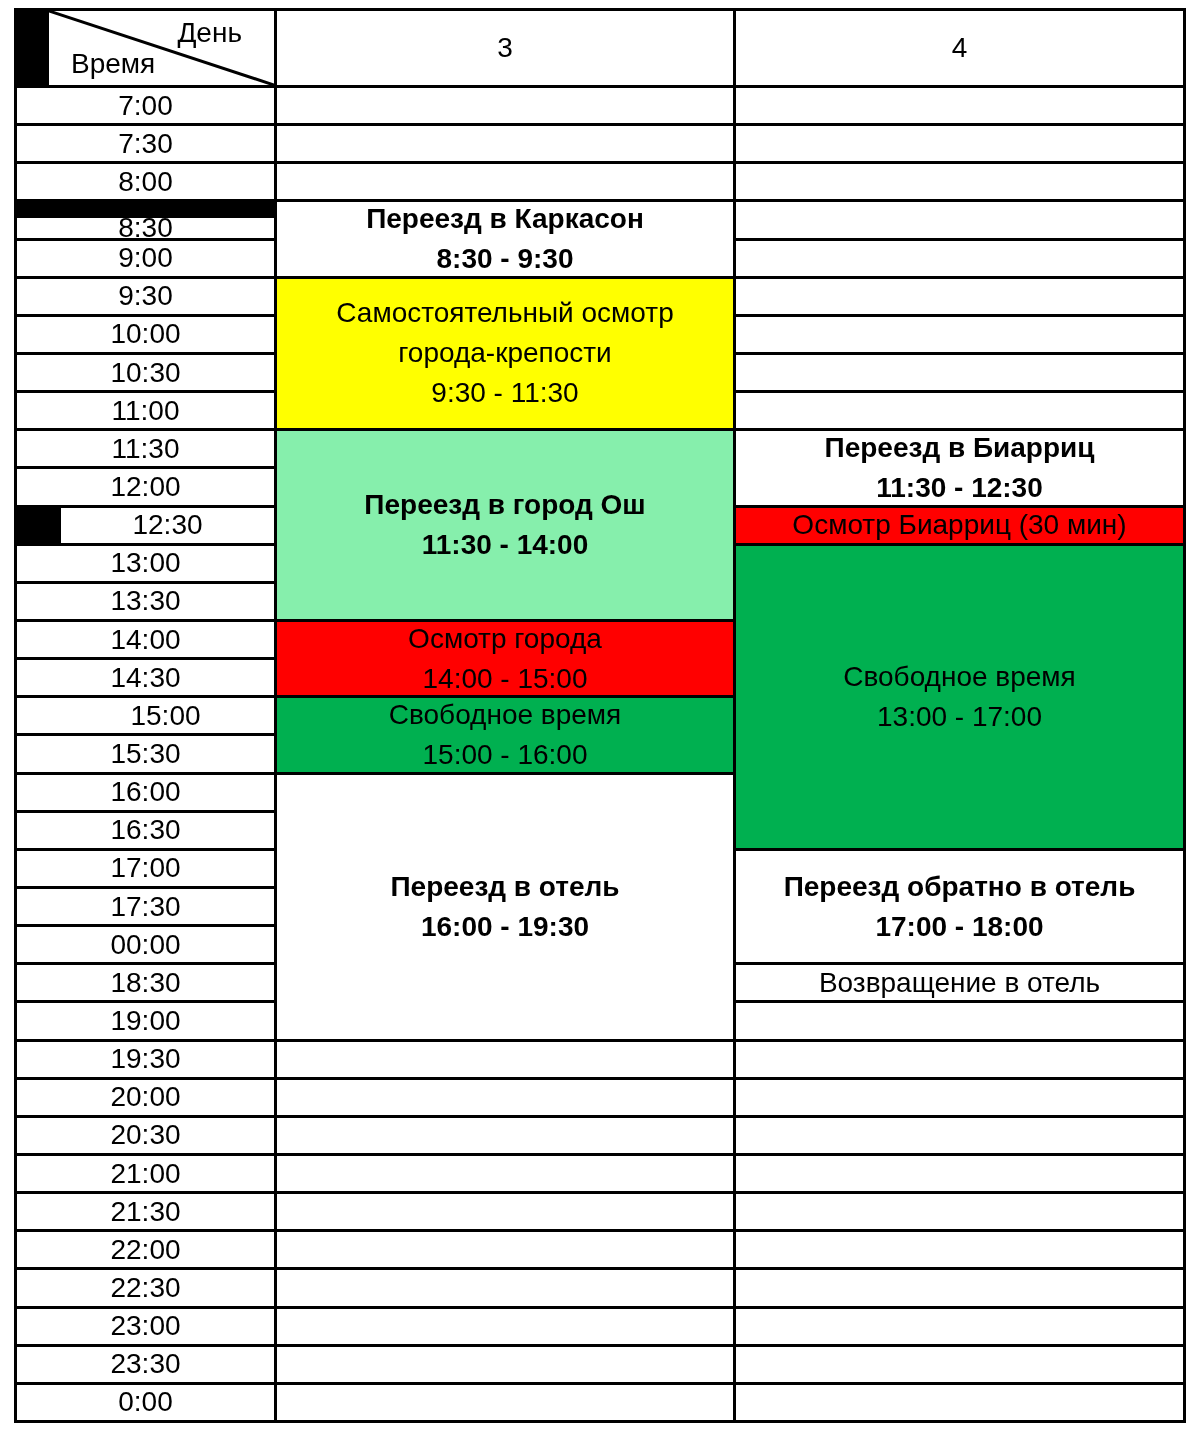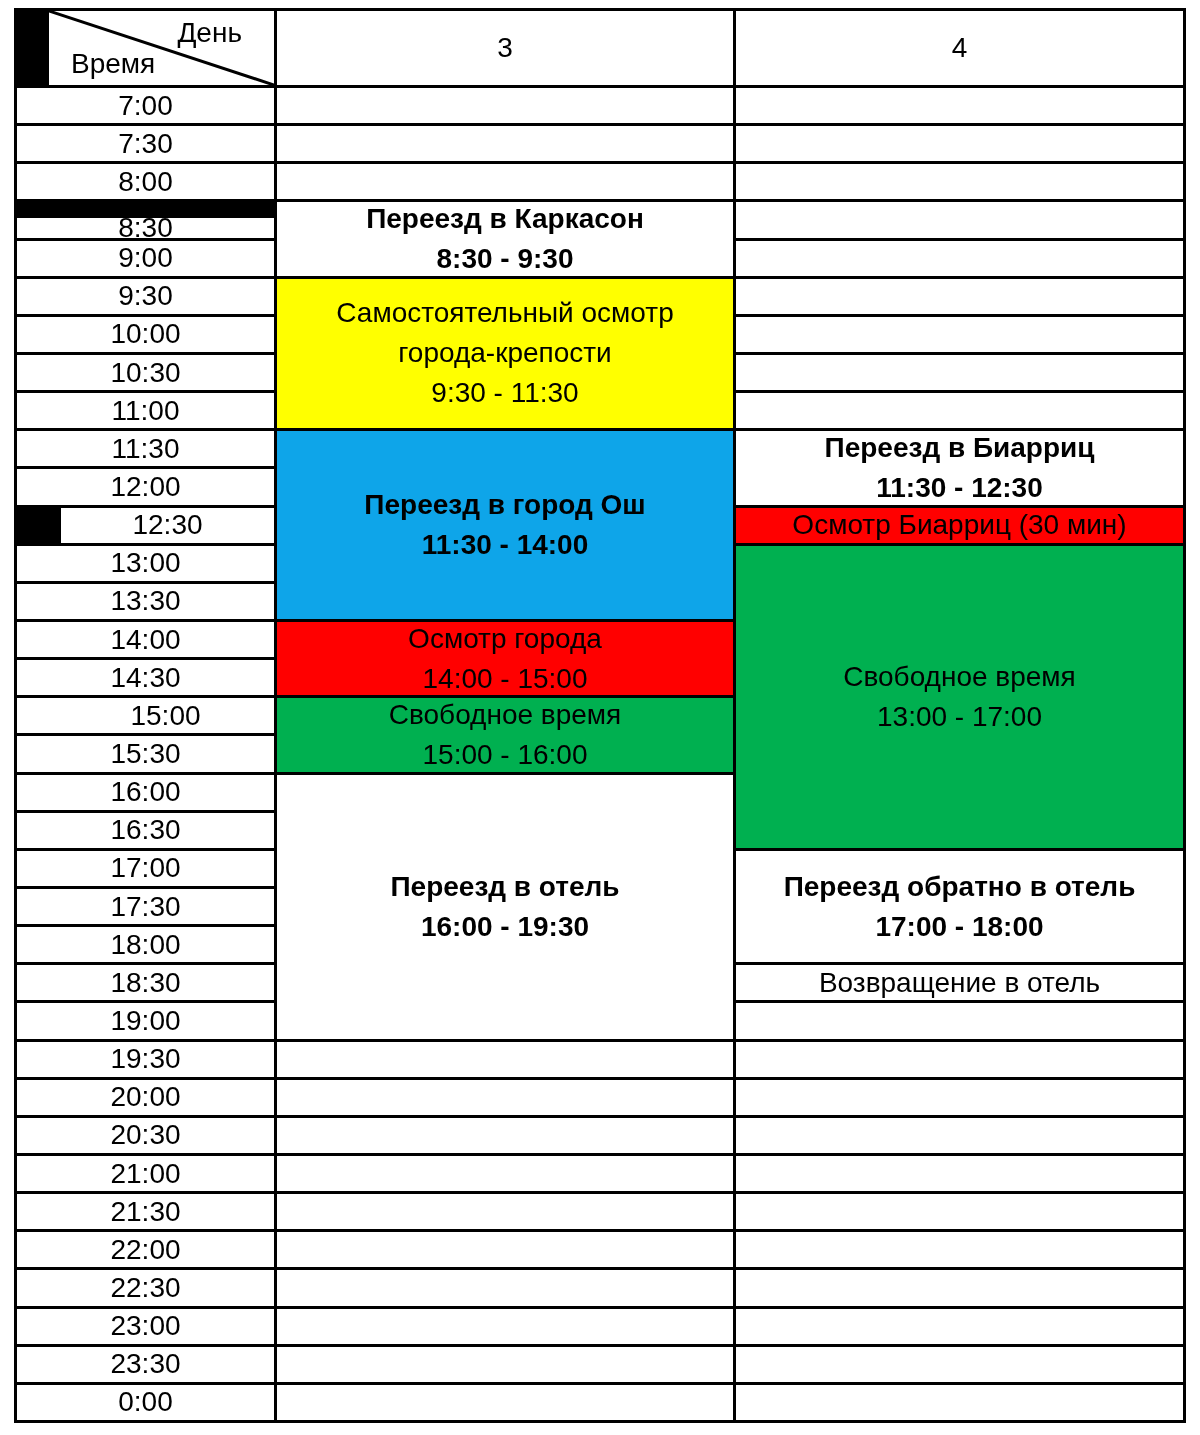--- a/index.html
+++ b/index.html
@@ -89,21 +89,21 @@
     <div class="cell" style="grid-area: 14 / 1;">13:00</div>
     <div class="cell" style="grid-area: 15 / 1;">13:30</div>
     <div class="cell" style="grid-area: 16 / 1;">14:00</div>
     <div class="cell" style="grid-area: 17 / 1;">14:30</div>
     <div class="cell" style="grid-area: 18 / 1; padding-left: 40px;">15:00</div>
     <div class="cell" style="grid-area: 19 / 1;">15:30</div>
     <div class="cell" style="grid-area: 20 / 1;">16:00</div>
     <div class="cell" style="grid-area: 21 / 1;">16:30</div>
     <div class="cell" style="grid-area: 22 / 1;">17:00</div>
     <div class="cell" style="grid-area: 23 / 1;">17:30</div>
-    <div class="cell" style="grid-area: 24 / 1;">18:00</div>
+    <div class="cell" style="grid-area: 24 / 1;">00:00</div>
     <div class="cell" style="grid-area: 25 / 1;">18:30</div>
     <div class="cell" style="grid-area: 26 / 1;">19:00</div>
     <div class="cell" style="grid-area: 27 / 1;">19:30</div>
     <div class="cell" style="grid-area: 28 / 1;">20:00</div>
     <div class="cell" style="grid-area: 29 / 1;">20:30</div>
     <div class="cell" style="grid-area: 30 / 1;">21:00</div>
     <div class="cell" style="grid-area: 31 / 1;">21:30</div>
     <div class="cell" style="grid-area: 32 / 1;">22:00</div>
     <div class="cell" style="grid-area: 33 / 1;">22:30</div>
     <div class="cell" style="grid-area: 34 / 1;">23:00</div>
@@ -111,21 +111,21 @@
     <div class="cell" style="grid-area: 36 / 1;">0:00</div>
     <div class="cell bold" style="grid-area: 5 / 2 / 7; background: rgb(255, 255, 255);">
       <span>Переезд в Каркасон</span>
       <span>8:30 - 9:30</span>
     </div>
     <div class="cell" style="grid-area: 7 / 2 / 11; background: rgb(255, 255, 0);">
       <span>Самостоятельный осмотр</span>
       <span>города-крепости</span>
       <span>9:30 - 11:30</span>
     </div>
-    <div class="cell bold" style="grid-area: 11 / 2 / 16; background: #0ea5e9;">
+    <div class="cell bold" style="grid-area: 11 / 2 / 16; background: #86efac;">
       <span>Переезд в город Ош</span>
       <span>11:30 - 14:00</span>
     </div>
     <div class="cell" style="grid-area: 16 / 2 / 18; background: rgb(255, 0, 0);">
       <span>Осмотр города</span>
       <span>14:00 - 15:00</span>
     </div>
     <div class="cell" style="grid-area: 18 / 2 / 20; background: rgb(0, 176, 80);">
       <span>Свободное время</span>
       <span>15:00 - 16:00</span>

